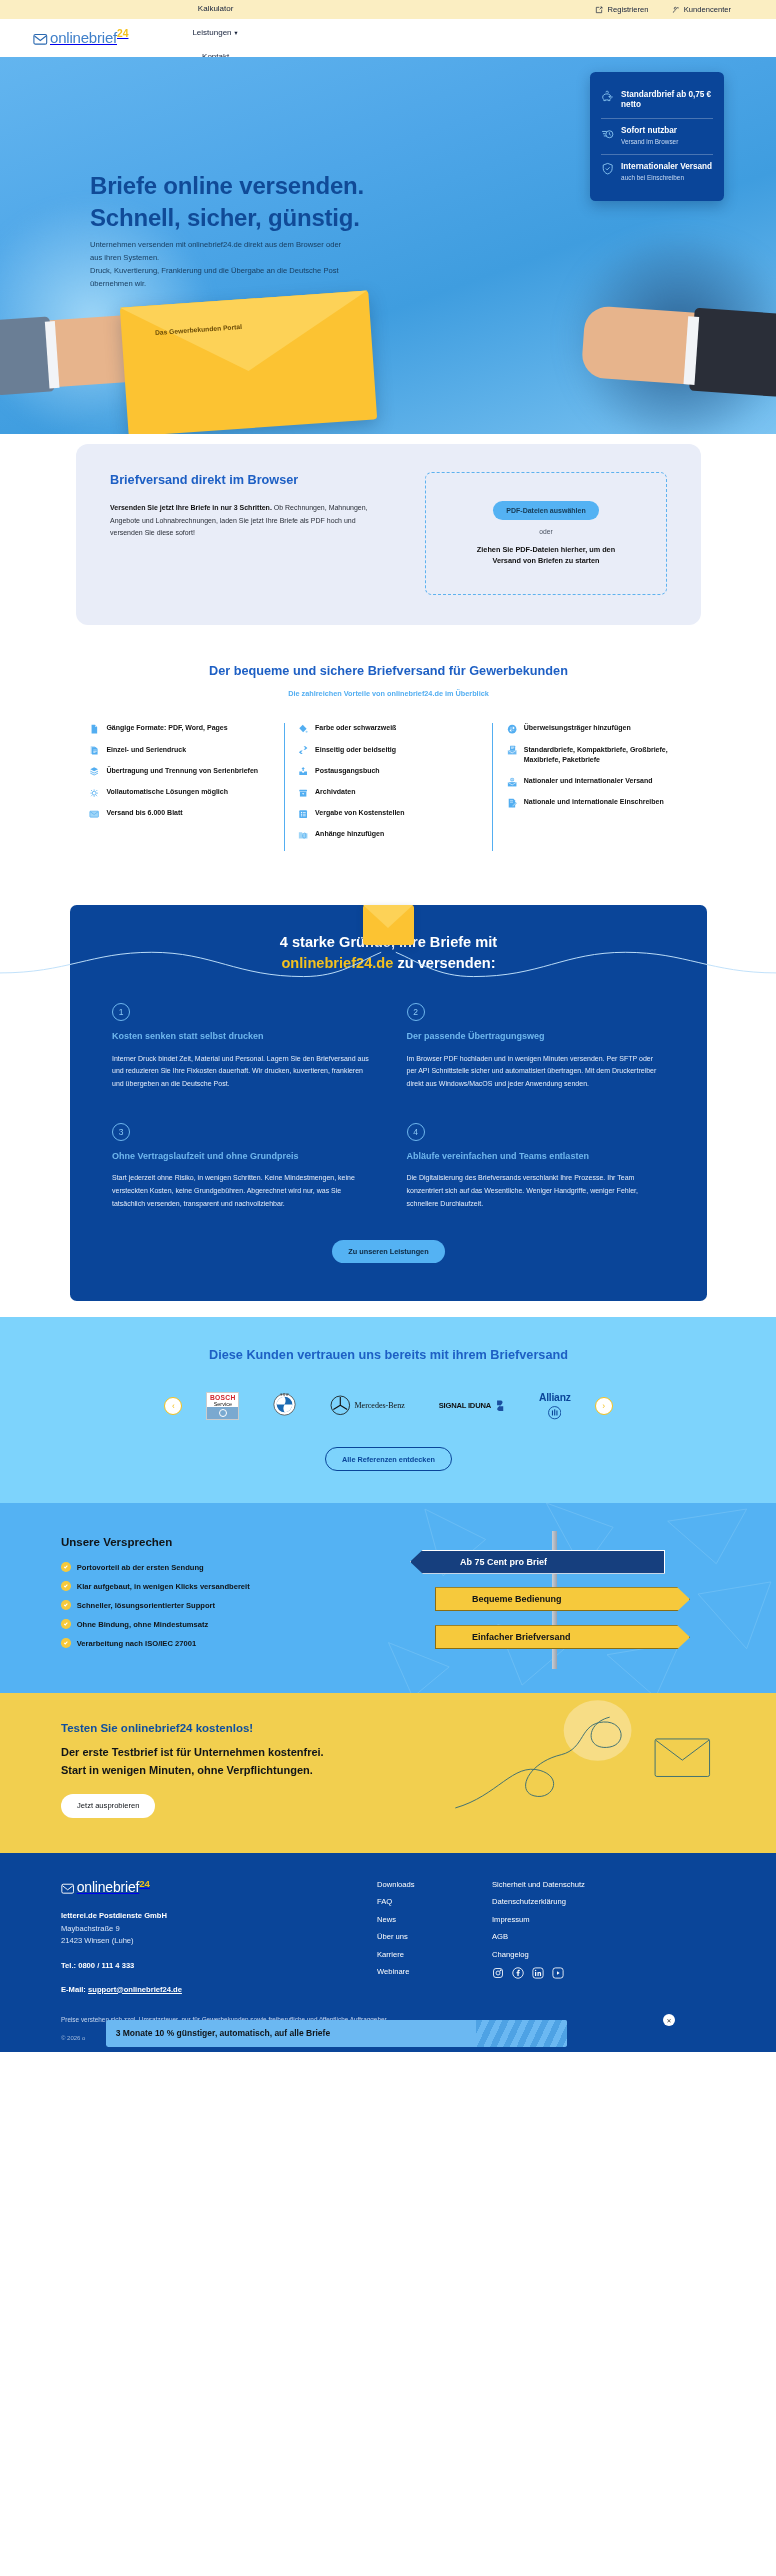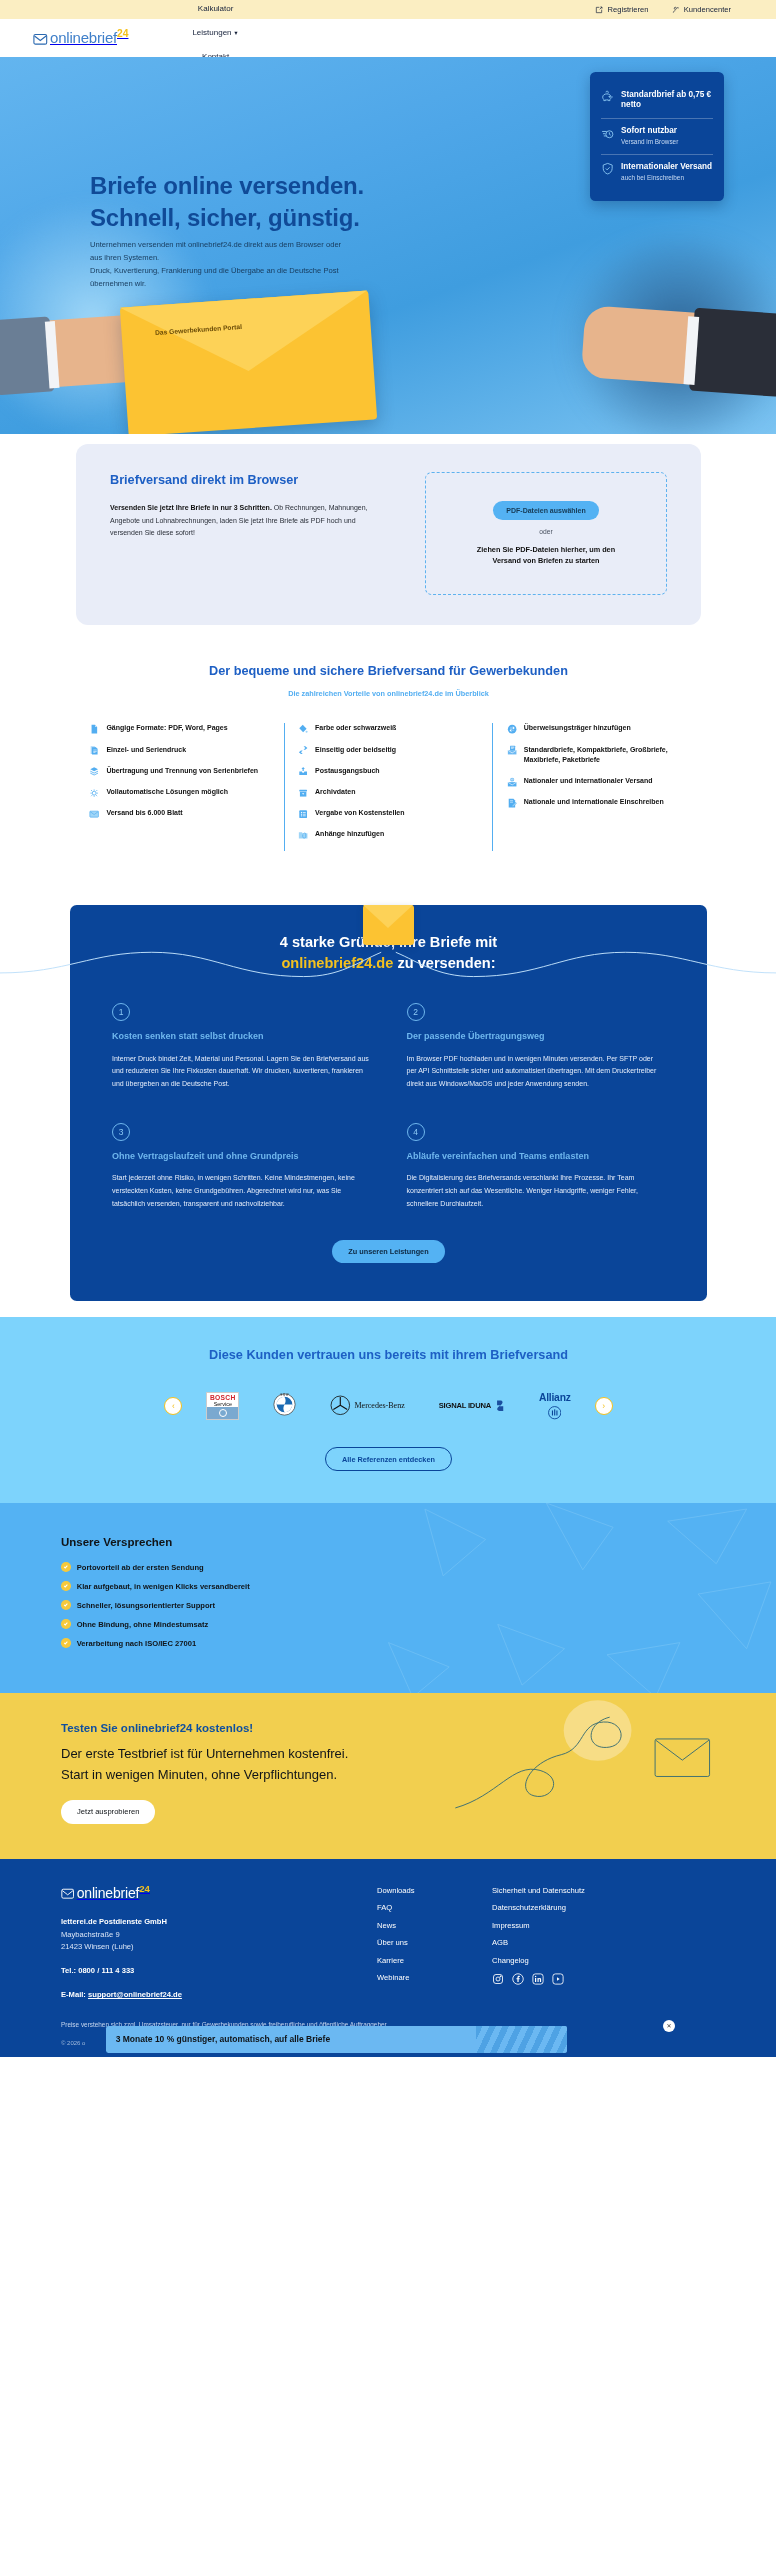--- a/index.html
+++ b/index.html
@@ -135,21 +135,21 @@
   .sign.y1{left:58px;top:51px;width:255px;background:#f6c93c;color:#101418;border:1.2px solid #8a6d12;
         clip-path:polygon(0 0,95% 0,100% 50%,95% 100%,0 100%);padding-left:36px;}
   .sign.y2{left:58px;top:89px;width:255px;background:#f6c93c;color:#101418;border:1.2px solid #8a6d12;
         clip-path:polygon(0 0,95% 0,100% 50%,95% 100%,0 100%);padding-left:36px;}
   .pbg{position:absolute;inset:0;z-index:1;opacity:.5;}
 
   
   .trial{background:#f2cf4f;padding:29px 0 35px 0;position:relative;overflow:hidden;}
   .trial .inner{width:655px;margin:0 auto;position:relative;z-index:2;}
   .trial h2{font-size:11.5px;color:#0f4f9e;font-weight:700;margin-bottom:9.7px;}
-  .trial p{font-size:13px;font-weight:400;color:#101418;line-height:1.62;margin-bottom:14.6px;}
+  .trial p{font-size:11px;font-weight:700;color:#101418;line-height:1.62;margin-bottom:14.6px;}
   .trial .tbtn{background:#fff;color:#101418;border:none;border-radius:12.7px;padding:7.3px 16px;font-size:7.6px;
         font-weight:500;font-family:inherit;cursor:pointer;}
   .trialart{position:absolute;right:55px;top:6px;width:267px;height:115px;z-index:1;}
 
   
   .footer{background:#0a4599;color:#fff;padding:27px 0 11px 0;}
   .finner{width:655px;margin:0 auto;display:flex;}
   .fleft{width:316px;}
   .flogo{display:flex;align-items:flex-start;margin-bottom:16px;}
   .flogo .env{width:13.4px;height:13.4px;margin-right:2.4px;margin-top:1.8px;}
@@ -597,20 +597,26 @@
           </div>
         <div class="pitem">
             <span class="ck">
               <svg viewBox="0 0 12 12" fill="none" stroke="#fff" stroke-width="2.2">
                 <path d="M2.5 6.2l2.4 2.4 4.6-5"></path>
               </svg>
             </span>
             <span>Verarbeitung nach ISO/IEC 27001</span>
           </div>
       </div>
+      <div class="signs">
+        <div class="pole"></div>
+        <div class="sign blue">Ab 75 Cent pro Brief</div>
+        <div class="sign y1">Bequeme Bedienung</div>
+        <div class="sign y2">Einfacher Briefversand</div>
+      </div>
     </div>
   </div>
 
   <div class="trial">
     <svg class="trialart" viewBox="0 0 440 190">
       <ellipse cx="235" cy="52" rx="56" ry="50" fill="#f7dd86"></ellipse>
       <path d="M0 180 C70 160 95 105 140 118 C180 130 160 168 130 160 C100 152 120 105 175 92 C215 82 205 40 245 38 C280 36 285 78 250 80 C215 82 215 40 255 30" fill="none" stroke="#3d6f72" stroke-width="1.6"></path>
       <g stroke="#3d6f72" stroke-width="1.6" fill="none">
         <rect x="330" y="66" width="90" height="62" rx="3"></rect>
         <path d="M331 68l44 33 44-33"></path>

